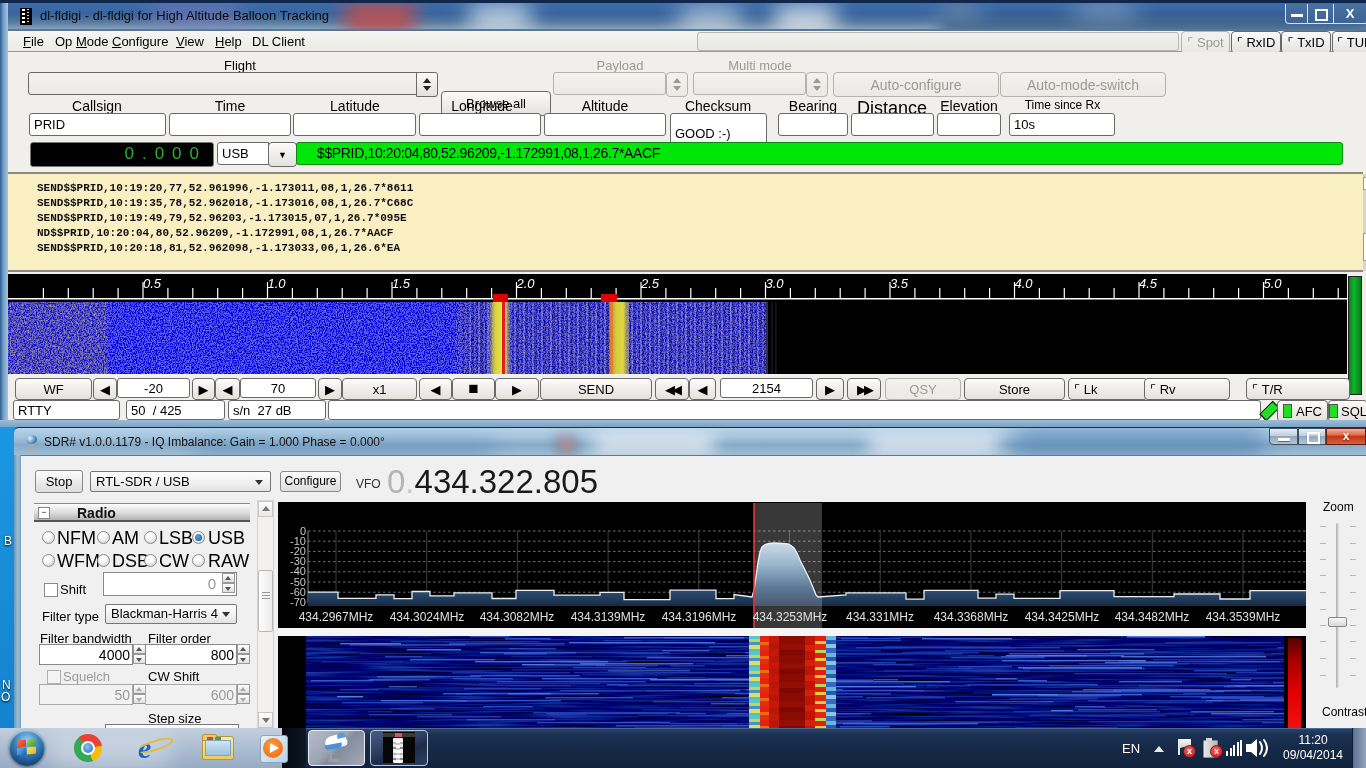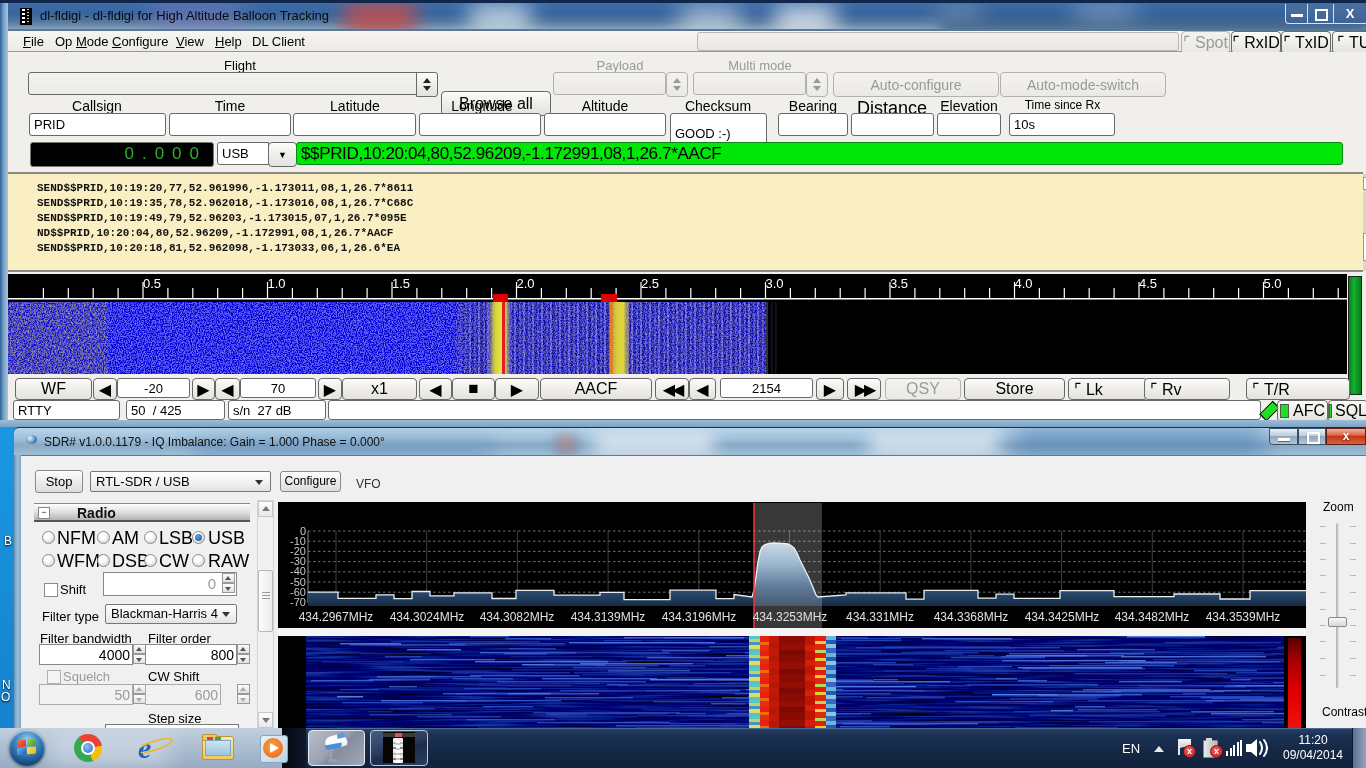--- a/index.html
+++ b/index.html
@@ -2,21 +2,21 @@
 <html><head>
 <meta charset="utf-8">
 <style>
   html,body{margin:0;padding:0;}
   #screen{position:relative;width:1366px;height:768px;overflow:hidden;
     background:linear-gradient(180deg,#28a6ee 0%,#1b9ae4 50%,#1480cc 100%);
     font-family:"Liberation Sans", sans-serif;}
   .abs{position:absolute;}
   
   .btn{position:absolute;background:linear-gradient(180deg,#fcfbf9 0%,#f0efec 45%,#e4e2dd 100%);
-    border:1px solid #696969;border-radius:4px;color:#000;font-size:16px;
+    border:1px solid #696969;border-radius:4px;color:#000;font-size:13px;
     display:flex;align-items:center;justify-content:center;box-shadow:inset 0 1px 0 #fff;}
   .field{position:absolute;background:#fff;border:1px solid #696969;border-radius:3px;
     color:#000;font-size:13px;display:flex;align-items:center;padding:0 4px;box-sizing:border-box;}
   .lbl{position:absolute;color:#000;font-size:13px;text-align:center;}
   .glbl{color:#9b9b95;}
   .gbtn{color:#9b9b95;border-color:#b4b2ac;box-shadow:none;
     background:linear-gradient(180deg,#f3f2ef 0%,#ebe9e5 100%);}
   .spin{width:14px;height:21px;}
   .spin:before,.spin:after{content:"";position:absolute;left:0;width:13px;height:10px;
     background:linear-gradient(180deg,#fdfdfd,#e0e0e0);border:1px solid #999;box-sizing:border-box;}
@@ -127,33 +127,33 @@
     <div class="field" style="left:670px;top:113px;width:97px;height:41px;">GOOD :-)</div>
     <div class="field" style="left:778px;top:113px;width:70px;height:23px;"></div>
     <div class="field" style="left:851px;top:113px;width:83px;height:23px;"></div>
     <div class="field" style="left:937px;top:113px;width:64px;height:23px;"></div>
     <div class="field" style="left:1009px;top:113px;width:106px;height:23px;">10s</div>
 
     <div class="abs" style="left:30px;top:142px;width:182px;height:23px;background:#000;border:1px solid #7a7a74;border-radius:3px;"></div>
     <div class="abs" style="left:30px;top:142px;width:182px;height:23px;color:#2fae2f;font-size:17px;letter-spacing:8px;text-align:right;line-height:23px;padding-right:5px;box-sizing:border-box;">0.000</div>
     <div class="field" style="left:217px;top:142px;width:52px;height:23px;border-radius:3px 0 0 3px;">USB</div>
     <div class="btn" style="left:268px;top:142px;width:27px;height:23px;font-size:9px;">▼</div>
-    <div class="abs" style="left:296px;top:142px;width:1047px;height:23px;background:#00e608;border:1px solid #0a8a10;border-radius:3px;box-sizing:border-box;color:#000;font-size:17px;letter-spacing:-0.35px;line-height:21px;padding-left:4px;white-space:nowrap;overflow:hidden;">$$PRID,10:20:04,80,52.96209,-1.172991,08,1,26.7*AACF</div>
+    <div class="abs" style="left:296px;top:142px;width:1047px;height:23px;background:#00e608;border:1px solid #0a8a10;border-radius:3px;box-sizing:border-box;color:#000;font-size:14px;letter-spacing:-0.35px;line-height:21px;padding-left:20px;white-space:nowrap;overflow:hidden;">$$PRID,10:20:04,80,52.96209,-1.172991,08,1,26.7*AACF</div>
 
     <div class="abs" style="left:8px;top:172px;width:1355px;height:100px;background:#faefc3;border-top:2px solid #8a8880;border-bottom:2px solid #8a8880;box-sizing:border-box;"></div>
     <div class="abs" style="left:37px;top:181px;width:1000px;font-family:'Liberation Mono',monospace;font-size:11px;font-weight:bold;line-height:15px;color:#111;white-space:pre;">SEND$$PRID,10:19:20,77,52.961996,-1.173011,08,1,26.7*8611
 SEND$$PRID,10:19:35,78,52.962018,-1.173016,08,1,26.7*C68C
 SEND$$PRID,10:19:49,79,52.96203,-1.173015,07,1,26.7*095E
 ND$$PRID,10:20:04,80,52.96209,-1.172991,08,1,26.7*AACF
 SEND$$PRID,10:20:18,81,52.962098,-1.173033,06,1,26.6*EA</div>
     <div class="abs" style="left:1363px;top:174px;width:3px;height:97px;background:#d8d6d2;"></div>
     <div class="abs" style="left:1363px;top:177px;width:3px;height:11px;background:#fff;border:1px solid #999;"></div>
     <div class="abs" style="left:1363px;top:233px;width:3px;height:26px;background:#fff;border:1px solid #999;"></div>
 
-    <div class="abs" style="left:8px;top:274px;width:1339px;height:28px;background:#000;">
+    <div class="abs" style="left:8px;top:274px;width:1339px;height:28px;background:#000;font-style:italic;">
       <svg width="1339" height="28" style="position:absolute;left:0;top:0;">
         <g fill="#fff" font-family="Liberation Sans, sans-serif" font-size="13">
           <text x="135.0" y="14">0.5</text>
             <text x="259.5" y="14">1.0</text>
             <text x="384.0" y="14">1.5</text>
           <text x="508.5" y="14">2.0</text>
             <text x="633.0" y="14">2.5</text>
             <text x="757.5" y="14">3.0</text>
           <text x="882.0" y="14">3.5</text>
             <text x="1006.5" y="14">4.0</text>
@@ -199,21 +199,21 @@
     <div class="btn" style="left:93px;top:378px;width:22px;height:20px;">◀</div>
     <div class="field" style="left:117px;top:378px;width:73px;height:20px;justify-content:center;">-20</div>
     <div class="btn" style="left:192px;top:378px;width:21px;height:20px;">▶</div>
     <div class="btn" style="left:215px;top:378px;width:23px;height:20px;">◀</div>
     <div class="field" style="left:240px;top:378px;width:76px;height:20px;justify-content:center;">70</div>
     <div class="btn" style="left:318px;top:378px;width:22px;height:20px;">▶</div>
     <div class="btn" style="left:342px;top:378px;width:73px;height:20px;">x1</div>
     <div class="btn" style="left:419px;top:378px;width:31px;height:20px;">◀</div>
     <div class="btn" style="left:452px;top:378px;width:41px;height:20px;font-size:17px;">■</div>
     <div class="btn" style="left:495px;top:378px;width:42px;height:20px;">▶</div>
-    <div class="btn" style="left:540px;top:378px;width:110px;height:20px;">AACF</div>
+    <div class="btn" style="left:540px;top:378px;width:110px;height:20px;">SEND</div>
     <div class="btn" style="left:655px;top:378px;width:32px;height:20px;letter-spacing:-3px;">◀◀</div>
     <div class="btn" style="left:689px;top:378px;width:25px;height:20px;">◀</div>
     <div class="field" style="left:720px;top:378px;width:93px;height:20px;justify-content:center;">2154</div>
     <div class="btn" style="left:816px;top:378px;width:26px;height:20px;">▶</div>
     <div class="btn" style="left:847px;top:378px;width:32px;height:20px;letter-spacing:-3px;">▶▶</div>
     <div class="btn gbtn" style="left:885px;top:378px;width:74px;height:20px;">QSY</div>
     <div class="btn" style="left:964px;top:378px;width:99px;height:20px;">Store</div>
     <div class="btn" style="left:1068px;top:378px;width:73px;height:20px;justify-content:flex-start;padding-left:5px;">⌜&nbsp;Lk</div>
     <div class="btn" style="left:1144px;top:378px;width:79px;height:20px;justify-content:flex-start;padding-left:5px;">⌜&nbsp;Rv</div>
     <div class="btn" style="left:1246px;top:378px;width:97px;height:20px;justify-content:flex-start;padding-left:5px;">⌜&nbsp;T/R</div>
@@ -255,20 +255,21 @@
 
     <div class="abs" style="left:0;top:28px;width:7px;height:273px;background:linear-gradient(90deg,#6d92b2,#9dbdd6 50%,#7ea3c0);"></div>
 
     <div class="abs" style="left:7px;top:28px;width:1345px;height:273px;background:#f0f0f0;border-top:1px solid #5a7a96;box-sizing:border-box;"></div>
 
     <div class="abs" style="left:21px;top:43px;width:48px;height:23px;background:linear-gradient(180deg,#fdfdfd,#eee 45%,#dcdcdc);border:1px solid #8a8a8a;border-radius:3px;box-sizing:border-box;text-align:center;line-height:21px;color:#000;">Stop</div>
     <div class="abs" style="left:76px;top:44px;width:181px;height:21px;background:linear-gradient(180deg,#fefefe,#f0f0f0 60%,#e2e2e2);border:1px solid #777;border-radius:2px;box-sizing:border-box;color:#000;line-height:19px;padding-left:5px;">RTL-SDR / USB
       <span style="position:absolute;right:7px;top:8px;width:0;height:0;border-left:4px solid transparent;border-right:4px solid transparent;border-top:5px solid #333;"></span></div>
     <div class="abs" style="left:266px;top:44px;width:61px;height:21px;background:linear-gradient(180deg,#fdfdfd,#eee 45%,#dcdcdc);border:1px solid #8a8a8a;border-radius:3px;box-sizing:border-box;text-align:center;line-height:19px;color:#000;font-size:12px;">Configure</div>
     <div class="abs" style="left:342px;top:50px;font-size:12px;color:#333;">VFO</div>
+    <div class="abs" style="left:373px;top:36px;font-size:33px;font-weight:normal;color:#b4b4b4;letter-spacing:0;">0<span style="color:#c8c8c8;">.</span><span style="color:#1a1a1a;">434.322.805</span></div>
 
     <div class="abs" style="left:20px;top:76px;width:216px;height:19px;background:linear-gradient(180deg,#fdfdfd,#dcdcdc 55%,#b2b2b2);border-top:1px solid #888;border-bottom:2px solid #555;box-sizing:border-box;">
       <div class="abs" style="left:4px;top:3px;width:10px;height:10px;background:#fff;border:1px solid #888;font-size:9px;line-height:8px;text-align:center;color:#222;">−</div>
       <div class="abs" style="left:43px;top:1px;font-weight:bold;font-size:14px;color:#111;">Radio</div>
     </div>
 
     <div class="radio" style="left:28px;top:104px;"></div>
       <div class="rlbl" style="left:43px;top:100.5px;">NFM</div>
       <div class="radio" style="left:83px;top:104px;"></div>
       <div class="rlbl" style="left:98px;top:100.5px;">AM</div>
@@ -320,21 +321,21 @@
     <div class="abs" style="left:33px;top:243px;width:12px;height:12px;background:#f4f4f4;border:1px solid #b0b0b0;"></div>
     <div class="abs" style="left:49px;top:242px;color:#9a9a9a;">Squelch</div>
     <div class="abs" style="left:134px;top:242px;color:#000;">CW Shift</div>
     <div class="abs" style="left:25px;top:257px;width:94px;height:21px;background:#f2f2f2;border:1px solid #aaa;box-sizing:border-box;">
       <div class="abs" style="right:2px;top:2px;font-size:14px;color:#9a9a9a;">50</div>
       </div>
     <div class="spin abs gspin" style="left:119px;top:257px;">
         <i class="u"></i>
         <i class="d"></i>
       </div>
-    <div class="abs" style="left:131px;top:257px;width:76px;height:21px;background:#f2f2f2;border:1px solid #aaa;box-sizing:border-box;">
+    <div class="abs" style="left:131px;top:257px;width:92px;height:21px;background:#f2f2f2;border:1px solid #aaa;box-sizing:border-box;">
       <div class="abs" style="right:2px;top:2px;font-size:14px;color:#9a9a9a;">600</div>
       </div>
     <div class="spin abs gspin" style="left:223px;top:257px;">
         <i class="u"></i>
         <i class="d"></i>
       </div>
     <div class="abs" style="left:134px;top:284px;color:#000;">Step size</div>
     <div class="abs" style="left:91px;top:297px;width:132px;height:4px;background:#fff;border:1px solid #777;"></div>
 
     <div class="abs" style="left:243px;top:73px;width:15px;height:228px;background:#f2f1f0;border:1px solid #d5d4d2;">

